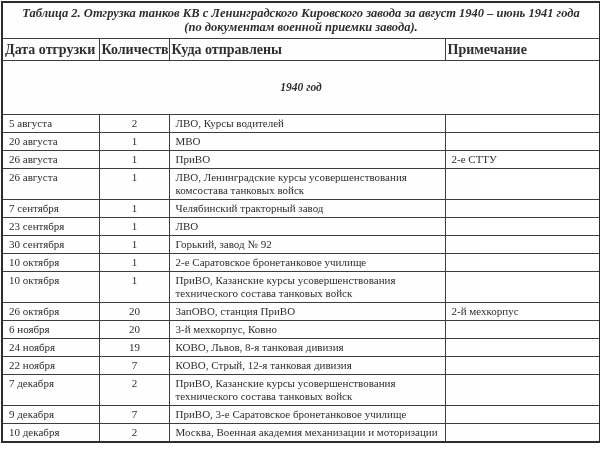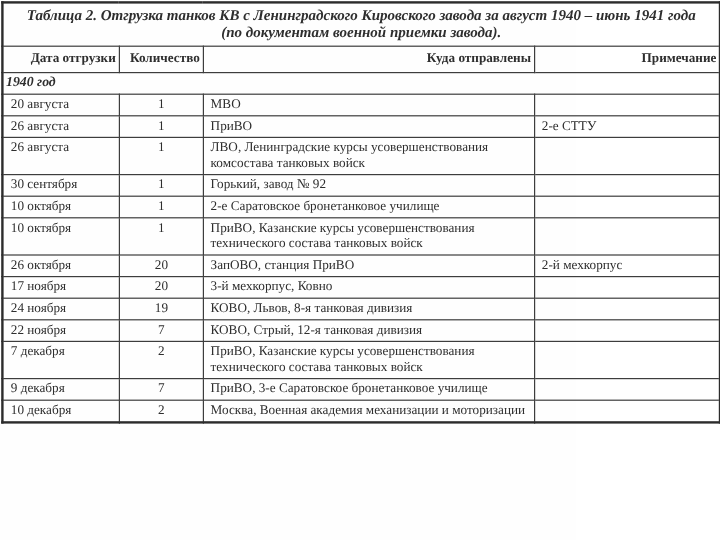--- a/index.html
+++ b/index.html
@@ -40,32 +40,33 @@
   }
   .title-cell {
     text-align: center;
     font-weight: bold;
     font-style: italic;
     font-size: 12.5px;
     line-height: 14px;
     padding: 3px 10px 4px 10px;
   }
   th.col-header {
-    text-align: right;
+    text-align: left;
     font-weight: bold;
     font-style: normal;
-    font-size: 11px;
+    font-size: 14px;
     padding: 4px 2px;
     vertical-align: middle;
   }
   .section-cell {
+    text-align: center;
     font-weight: bold;
     font-style: italic;
     font-size: 11.5px;
-    padding: 2px;
+    padding: 20px;
   }
   td.qty-cell {
     text-align: center;
   }
 </style>
 </head>
 <body>
 
 <div class="scan-page">
   <table class="kv-table">
@@ -87,35 +88,53 @@
         <th class="col-header">Количество</th>
         <th class="col-header">Куда отправлены</th>
         <th class="col-header">Примечание</th>
       </tr>
       <tr>
         <td class="section-cell" colspan="4">1940 год</td>
       </tr>
     </thead>
     <tbody id="rows-body">
         <tr>
+          <td>5 августа</td>
+          <td class="qty-cell">2</td>
+          <td>ЛВО, Курсы водителей</td>
+          <td></td>
+        </tr>
+        <tr>
           <td>20 августа</td>
           <td class="qty-cell">1</td>
           <td>МВО</td>
           <td></td>
         </tr>
         <tr>
           <td>26 августа</td>
           <td class="qty-cell">1</td>
           <td>ПриВО</td>
           <td>2-е СТТУ</td>
         </tr>
         <tr>
           <td>26 августа</td>
           <td class="qty-cell">1</td>
           <td>ЛВО, Ленинградские курсы усовершенствования комсостава танковых войск</td>
+          <td></td>
+        </tr>
+        <tr>
+          <td>7 сентября</td>
+          <td class="qty-cell">1</td>
+          <td>Челябинский тракторный завод</td>
+          <td></td>
+        </tr>
+        <tr>
+          <td>23 сентября</td>
+          <td class="qty-cell">1</td>
+          <td>ЛВО</td>
           <td></td>
         </tr>
         <tr>
           <td>30 сентября</td>
           <td class="qty-cell">1</td>
           <td>Горький, завод № 92</td>
           <td></td>
         </tr>
         <tr>
           <td>10 октября</td>
@@ -129,21 +148,21 @@
           <td>ПриВО, Казанские курсы усовершенствования технического состава танковых войск</td>
           <td></td>
         </tr>
         <tr>
           <td>26 октября</td>
           <td class="qty-cell">20</td>
           <td>ЗапОВО, станция ПриВО</td>
           <td>2-й мехкорпус</td>
         </tr>
         <tr>
-          <td>17 ноября</td>
+          <td>6 ноября</td>
           <td class="qty-cell">20</td>
           <td>3-й мехкорпус, Ковно</td>
           <td></td>
         </tr>
         <tr>
           <td>24 ноября</td>
           <td class="qty-cell">19</td>
           <td>КОВО, Львов, 8-я танковая дивизия</td>
           <td></td>
         </tr>

